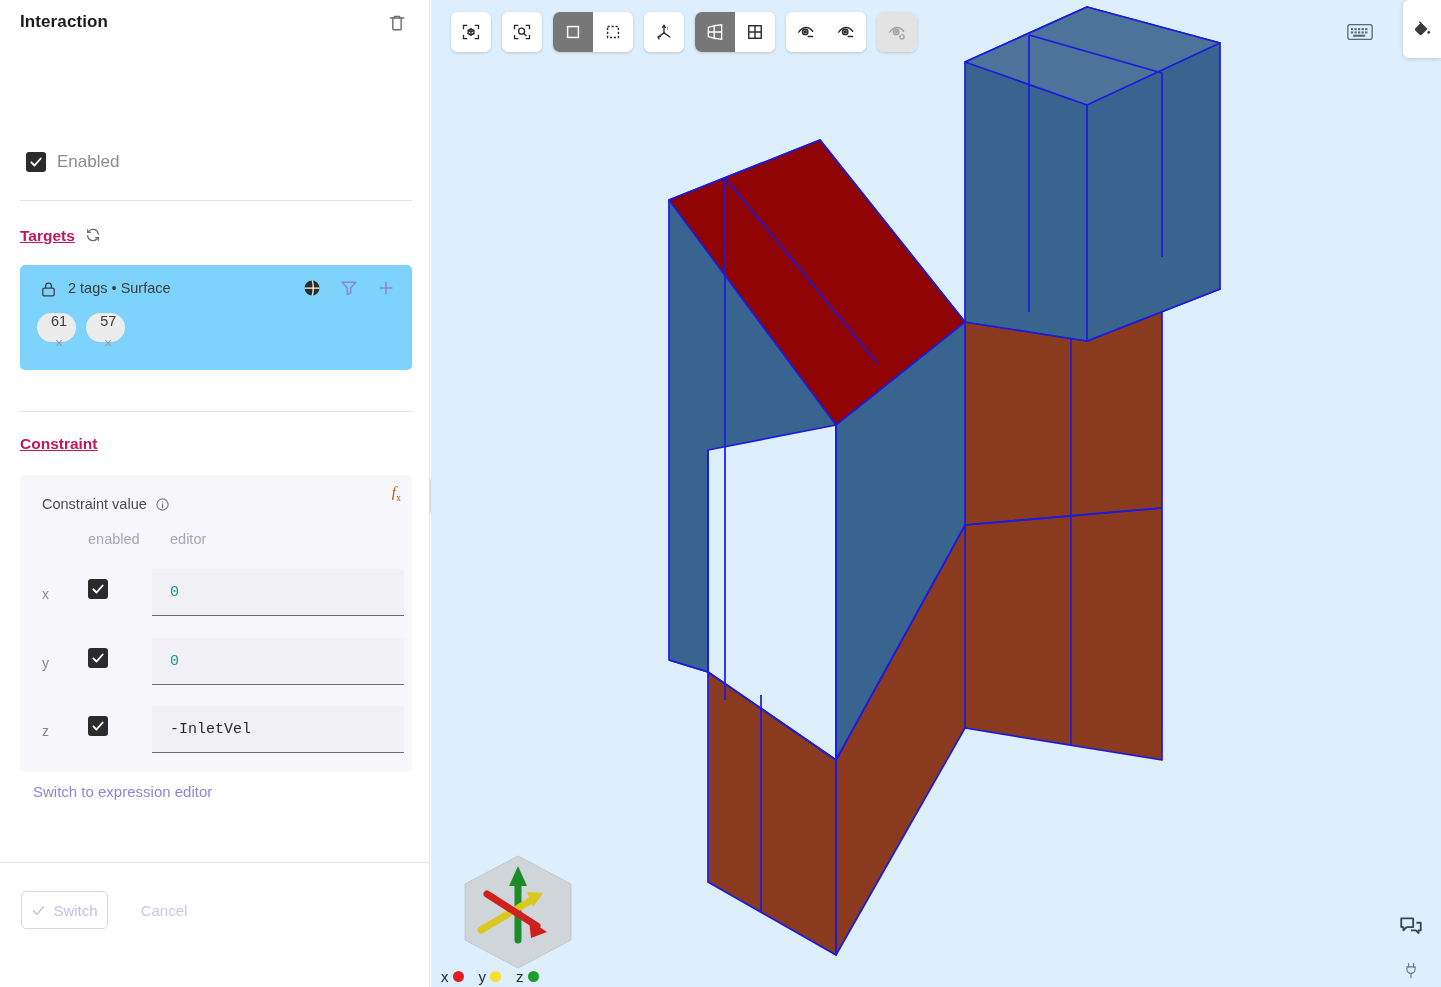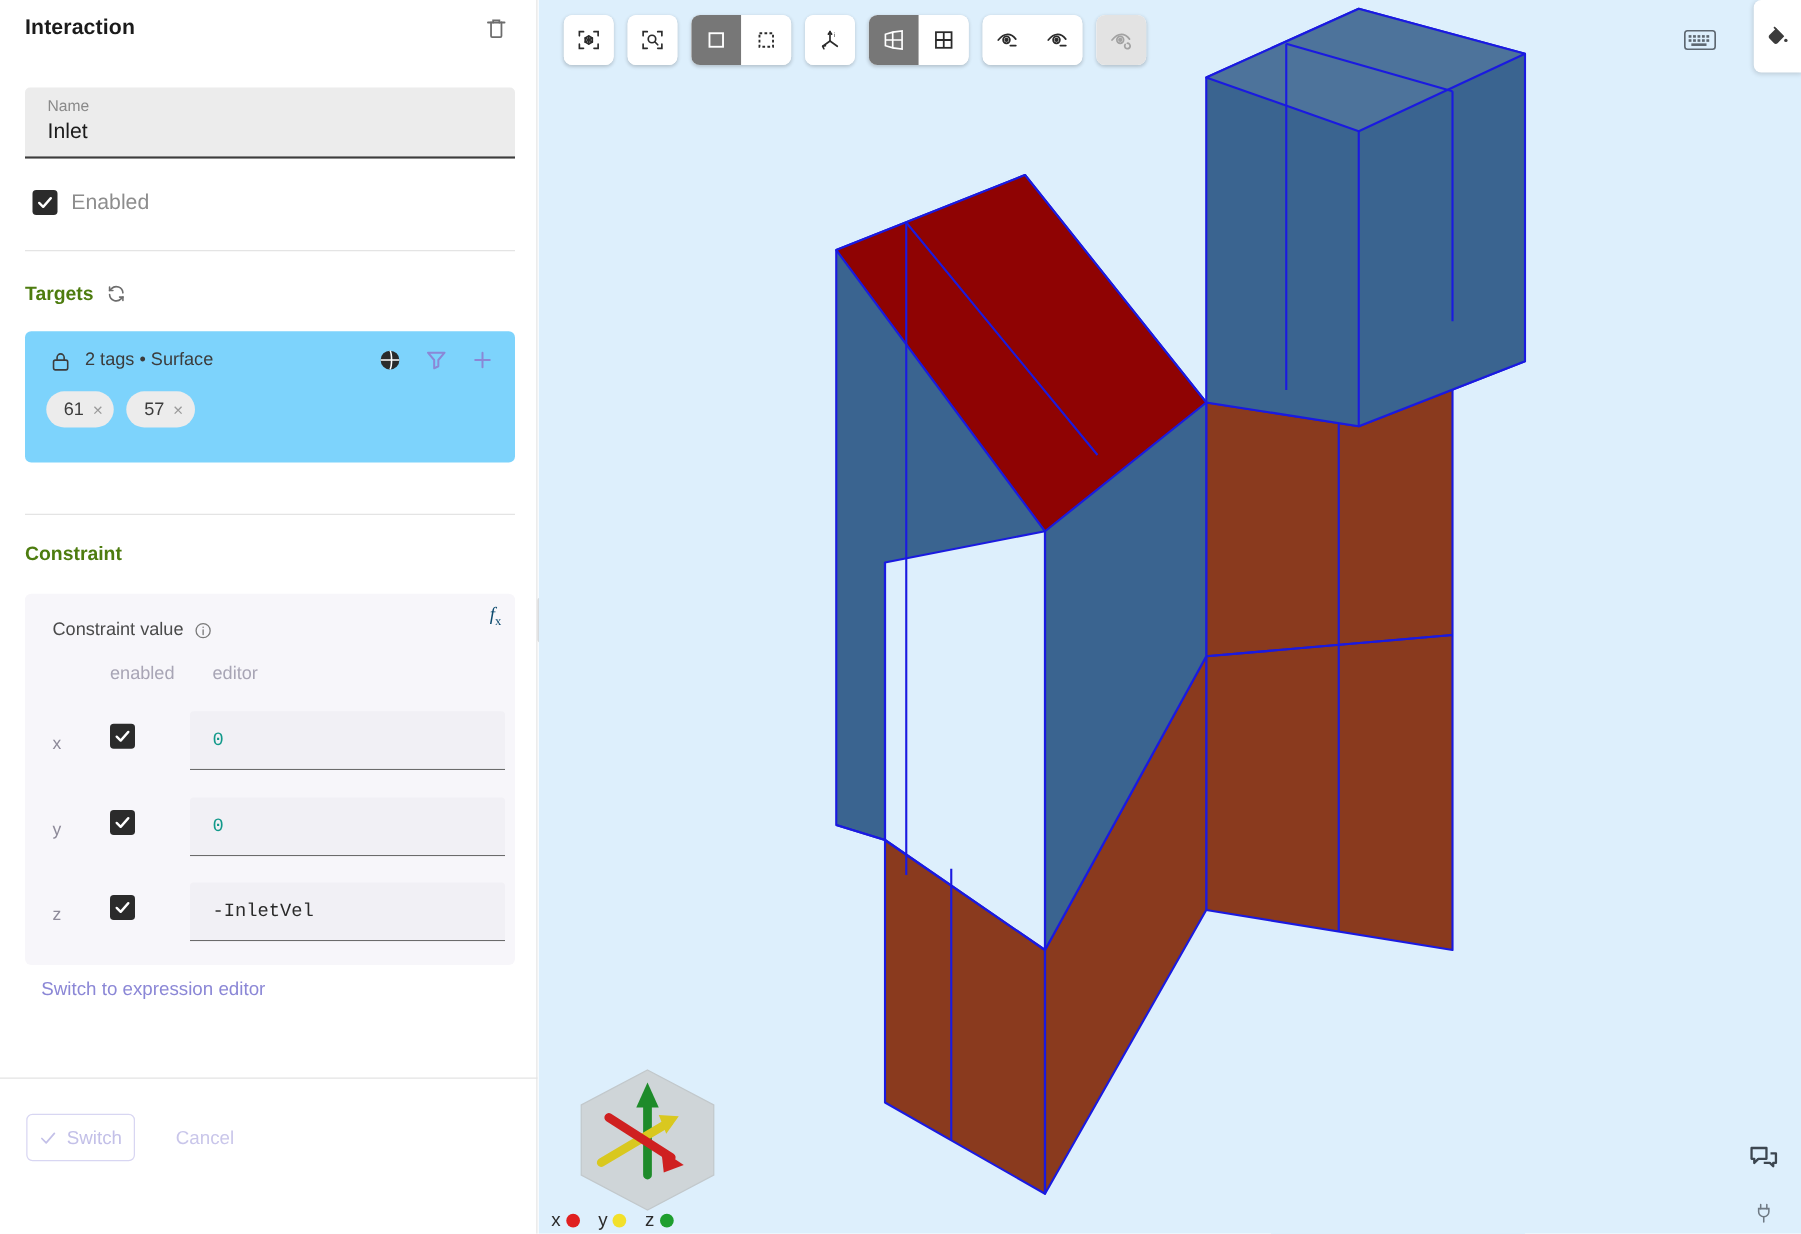--- a/index.html
+++ b/index.html
@@ -64,21 +64,21 @@
   .cbox svg { width: 14px; height: 14px; }
   .enabled-label { font-size: 17px; color: #8d8d8d; }
 
   .hr {
     position: absolute; left: 20px; width: 392px;
     height: 1px; background: #e4e4e4;
   }
 
   
   .section-title {
-    position: absolute; font-size: 15.5px; font-weight: bold; color: #4d7c0f;
+    position: absolute; font-size: 15.5px; font-weight: bold; color: #be185d; text-decoration: underline;
   }
   .refresh-ico {
     position: absolute; cursor: pointer;
     width: 16px; height: 16px;
   }
   .targets-card {
     position: absolute; left: 20px; top: 265px;
     width: 392px; height: 105px;
     background: #7dd3fc; border-radius: 5px;
   }
@@ -93,33 +93,33 @@
   }
   .tg-icons span { cursor: pointer; display: block; width: 20px; height: 20px; }
   .chips {
     position: absolute; left: 17px; top: 48px;
     display: flex; gap: 10px;
   }
   .chip {
     height: 29px; padding: 0 9px 0 14px;
     background: #ececec; border-radius: 15px;
     display: flex; align-items: center; gap: 7px;
-    font-size: 14.5px; color: #3c3c3c; cursor: pointer;
+    font-size: 14.5px; color: #3c3c3c; cursor: pointer; flex-direction: column;
   }
   .chip-x { color: #9a9a9a; font-size: 14px; line-height: 1; cursor: pointer; }
 
   
   .param-card {
     position: absolute; left: 20px; top: 475px;
     width: 392px; height: 297px;
     background: #f7f6fa; border-radius: 5px;
   }
   .fx-btn {
     position: absolute; right: 11px; top: 9px;
-    font-size: 15px; font-style: italic; color: #0c4a6e;
+    font-size: 15px; font-style: italic; color: #a16207;
     cursor: pointer; font-family: "Liberation Serif", serif;
   }
   .fx-btn sub { font-size: 10px; font-style: normal; }
   .cv-title {
     position: absolute; left: 22px; top: 21px;
     font-size: 14.5px; color: #4a4a4a;
     display: flex; align-items: center; gap: 8px;
   }
   .info-ico { width: 15px; height: 15px; cursor: pointer; }
   .col-hdr {
@@ -249,24 +249,20 @@
       <div class="panel-title">Interaction</div>
       <div class="trash-btn">
         <svg viewBox="0 0 24 24" width="20" height="20" fill="none" stroke="#6d6d6d" stroke-width="1.7" stroke-linecap="round">
           <path d="M4 6h16"></path>
             <path d="M7 6v13a1 1 0 0 0 1 1h8a1 1 0 0 0 1-1V6"></path>
             <path d="M9 6V4h6v2"></path>
         </svg>
       </div>
     </div>
 
-    <div class="name-field">
-      <div class="name-label">Name</div>
-      <div class="name-value">Inlet</div>
-    </div>
 
     <div class="enabled-row">
       <span class="cbox">
         <svg viewBox="0 0 24 24" fill="none" stroke="#ffffff" stroke-width="3.2" stroke-linecap="round" stroke-linejoin="round">
             <path d="M4 12.5l5.5 5.5L20 6"></path>
           </svg>
       </span>
       <span class="enabled-label">Enabled</span>
     </div>
 

